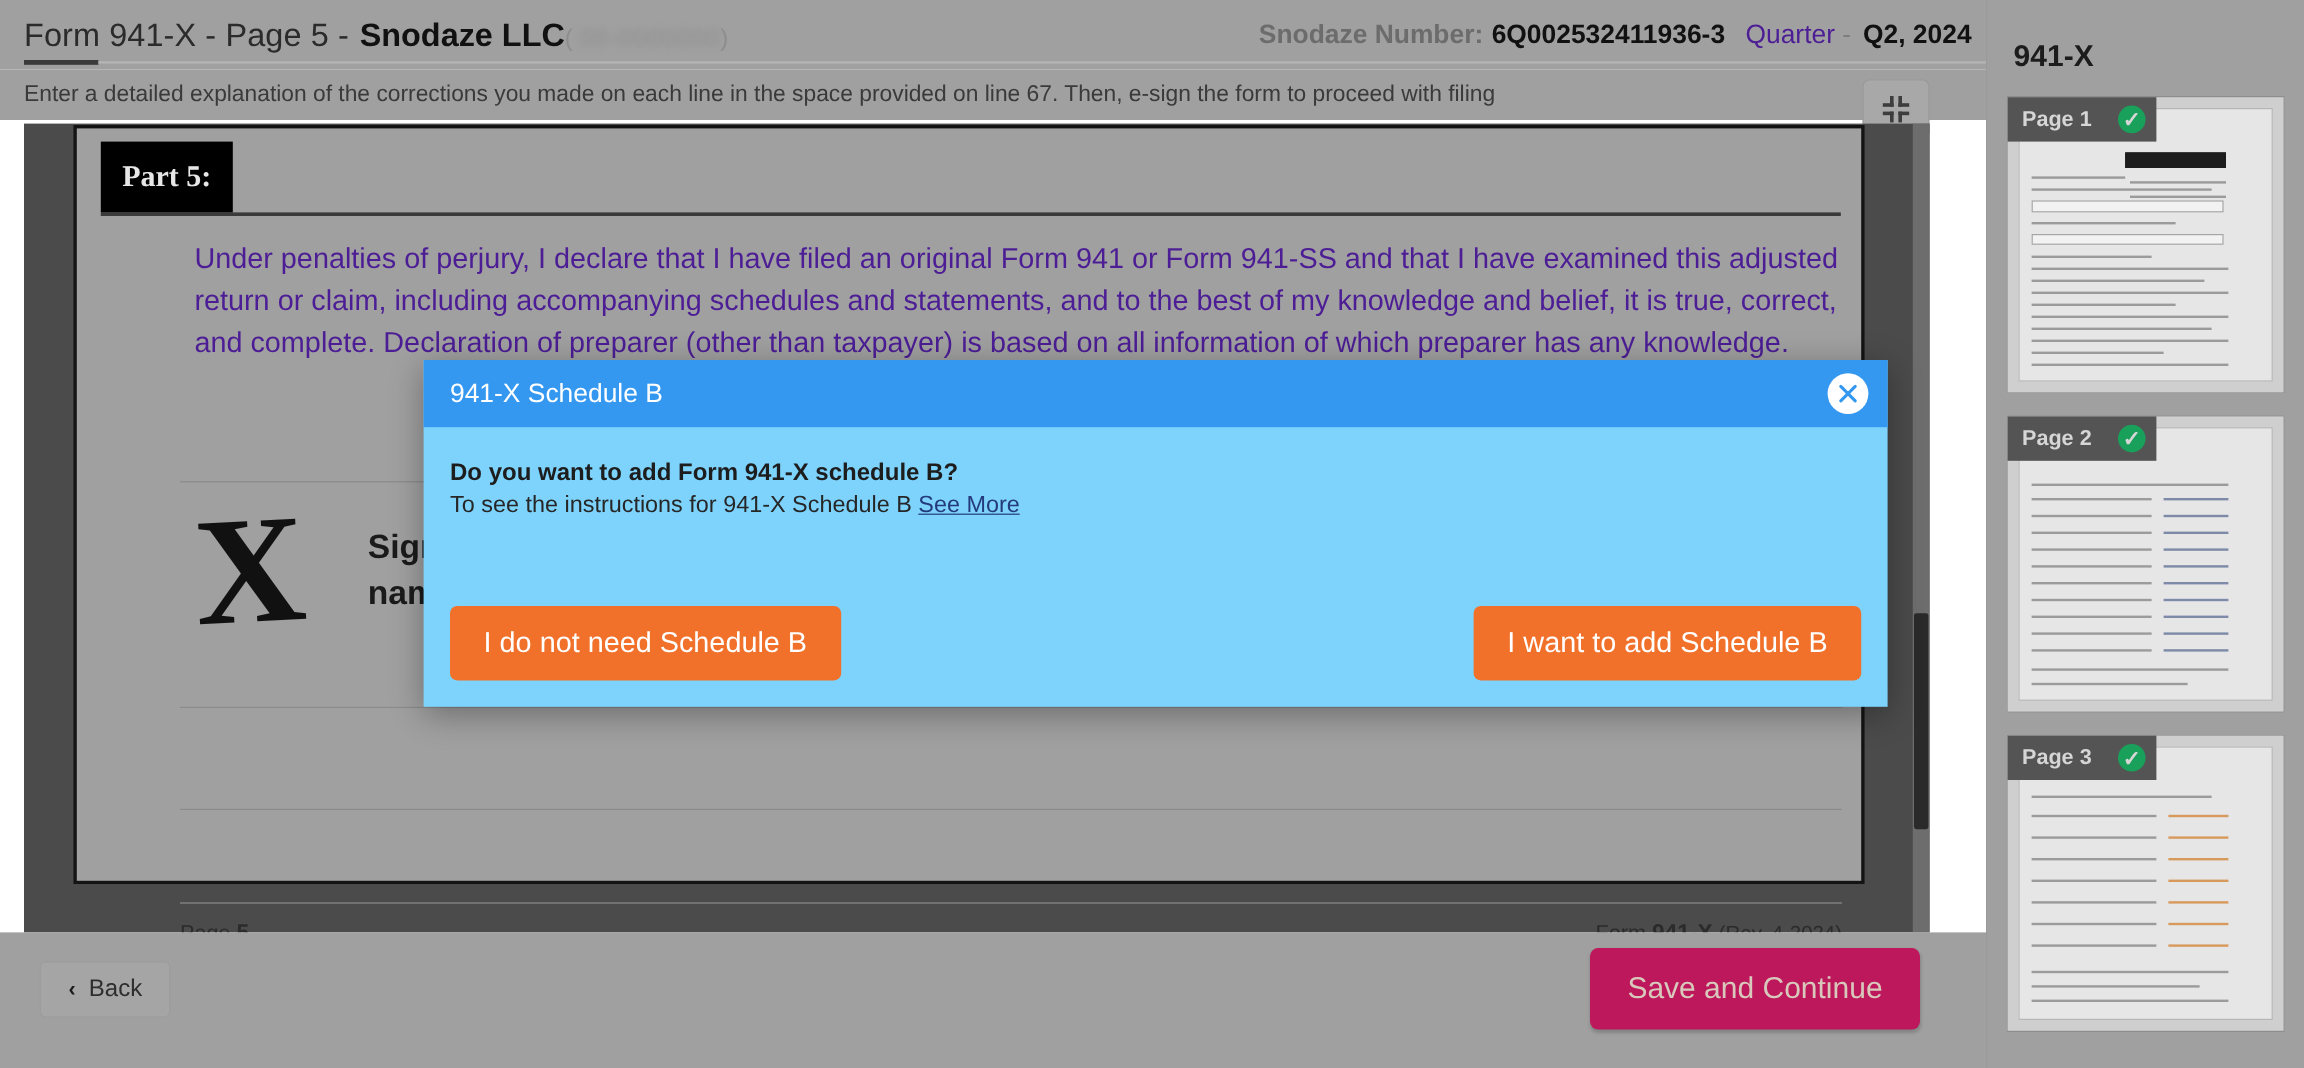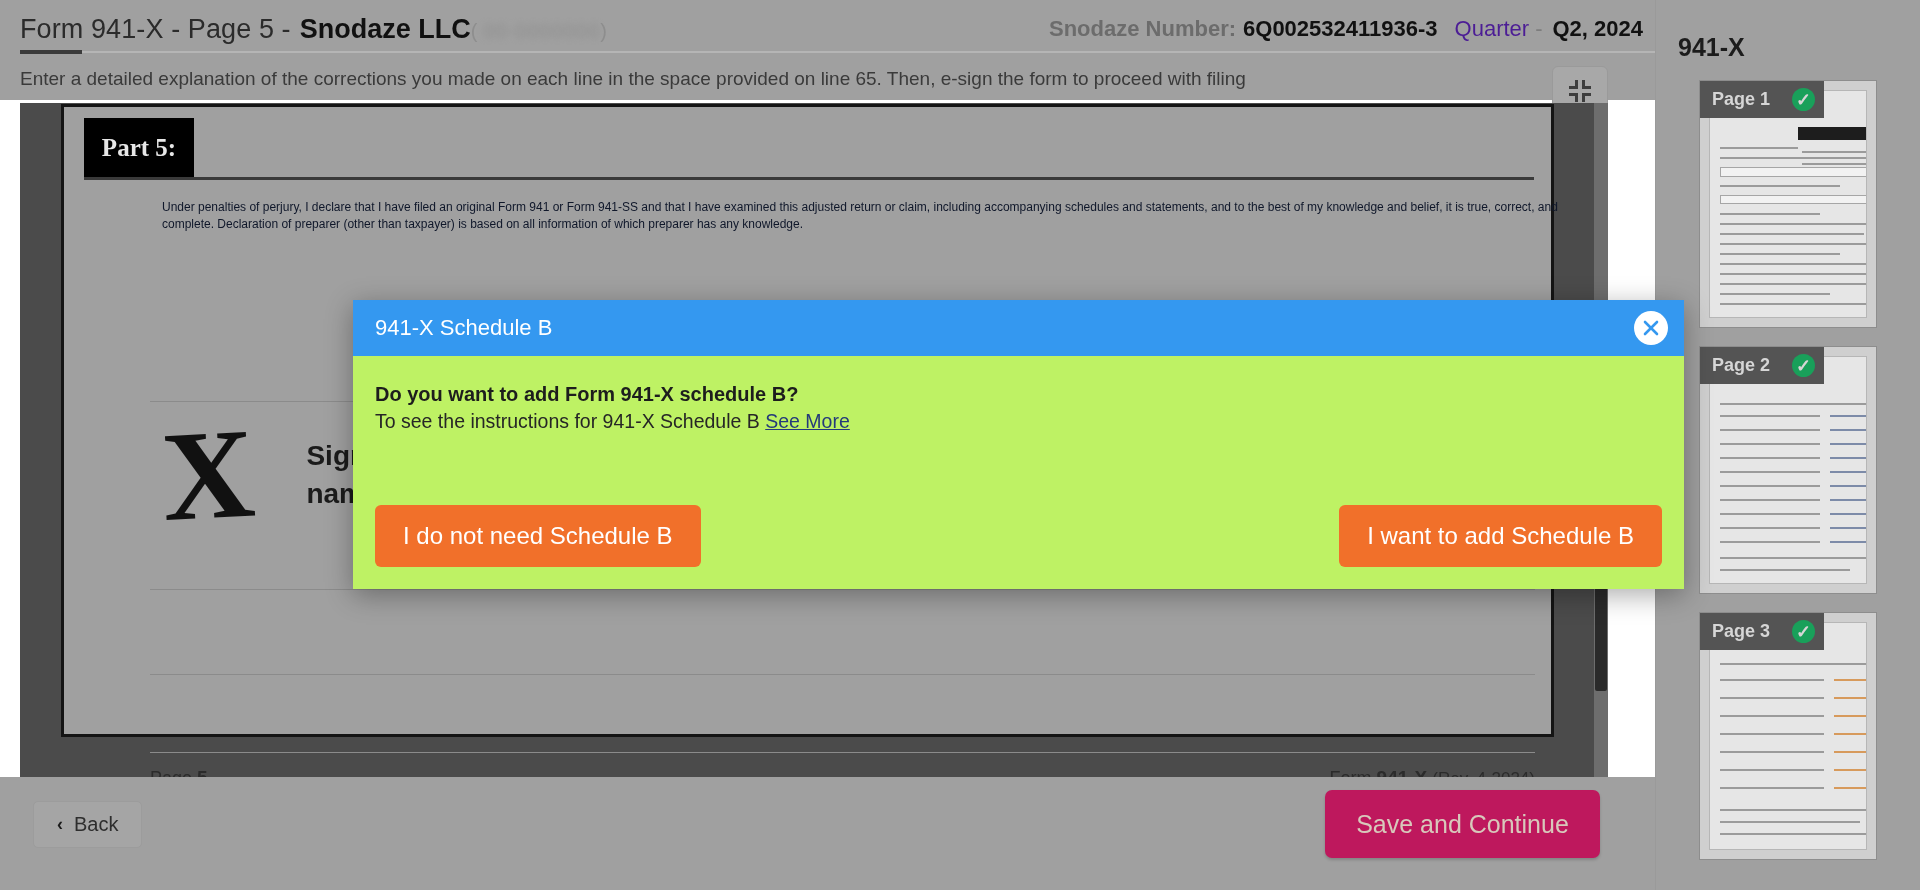--- a/index.html
+++ b/index.html
@@ -121,21 +121,21 @@
     font-family: "Liberation Serif", serif;
   }
   .part5-title {
     flex: 1; display: flex; align-items: center;
     padding-left: 28px;
     font-weight: 700; font-size: 24px; color: #1b1b1b;
   }
   .perjury {
     position: absolute; left: 98px; top: 92px;
     width: 1400px;
-    font-size: 12px; line-height: 1.45; color: #0f172a;
+    font-size: 24px; line-height: 1.45; color: #4c1d95;
   }
   .hr-line {
     position: absolute; background: #8b8b8b; height: 1px;
   }
   .sign-row {
     position: absolute; left: 98px; top: 317px;
     display: flex; align-items: center;
   }
   .sign-x {
     font-size: 128px; font-weight: 700; color: #111;
@@ -201,21 +201,21 @@
     background: #a0a0a0;
     border-left: 1px solid #9a9a9a;
   }
   .sb-title {
     margin: 33px 0 0 22px;
     font-size: 25px; font-weight: 700; color: #1c1c1c;
   }
   .thumb {
     position: relative;
     margin: 18px auto 0 auto;
-    width: 178px; height: 248px;
+    width: 232px; height: 248px;
     background: #cfcfcf;
     border: 1px solid #8d8d8d;
   }
   .thumb-head {
     position: absolute; left: 0; top: 0;
     width: 124px; height: 37px;
     background: #545454;
     display: flex; align-items: center;
     padding-left: 12px;
     z-index: 3;
@@ -238,22 +238,22 @@
   .tl.dark { background: #4a4a4a; }
   .tl.blue { background: #7d8ba8; }
   .tl.orange { background: #d79a5c; }
   .tbox { position: absolute; border: 1px solid #a6a6a6; background: #f2f2f2; }
   .tbox.fill { background: #1d1d1d; border-color:#1d1d1d; }
 
   
   .modal {
     position: absolute;
     left: 353px; top: 300px;
-    width: 1331px; height: 289px;
-    background: #bef264;
+    width: 1220px; height: 289px;
+    background: #7dd3fc;
     box-shadow: 0 6px 26px rgba(0,0,0,.33);
     z-index: 50;
   }
   .modal-head {
     position: relative;
     height: 56px; background: #3498f0;
     display: flex; align-items: center;
   }
   .modal-head h2 {
     padding-left: 22px; color: #fff; font-size: 22px; font-weight: 400;
@@ -307,21 +307,21 @@
       <span class="hdr-gap"></span>
       <span class="hdr-q-lbl">Quarter</span>
       <span class="hdr-q-dash">-</span>
       <span class="hdr-q-val">Q2, 2024</span>
     </div>
   </div>
   <div class="title-underline"></div>
   <div class="title-underline-rest"></div>
 
   <div class="subheader">
-    <div class="subheader-text">Enter a detailed explanation of the corrections you made on each line in the space provided on line 65. Then, e-sign the form to proceed with filing</div>
+    <div class="subheader-text">Enter a detailed explanation of the corrections you made on each line in the space provided on line 67. Then, e-sign the form to proceed with filing</div>
   </div>
 
   <div class="fs-btn">
     <span class="fs-icon">
       <i></i>
         <i></i>
         <i></i>
         <i></i>
     </span>
   </div>

